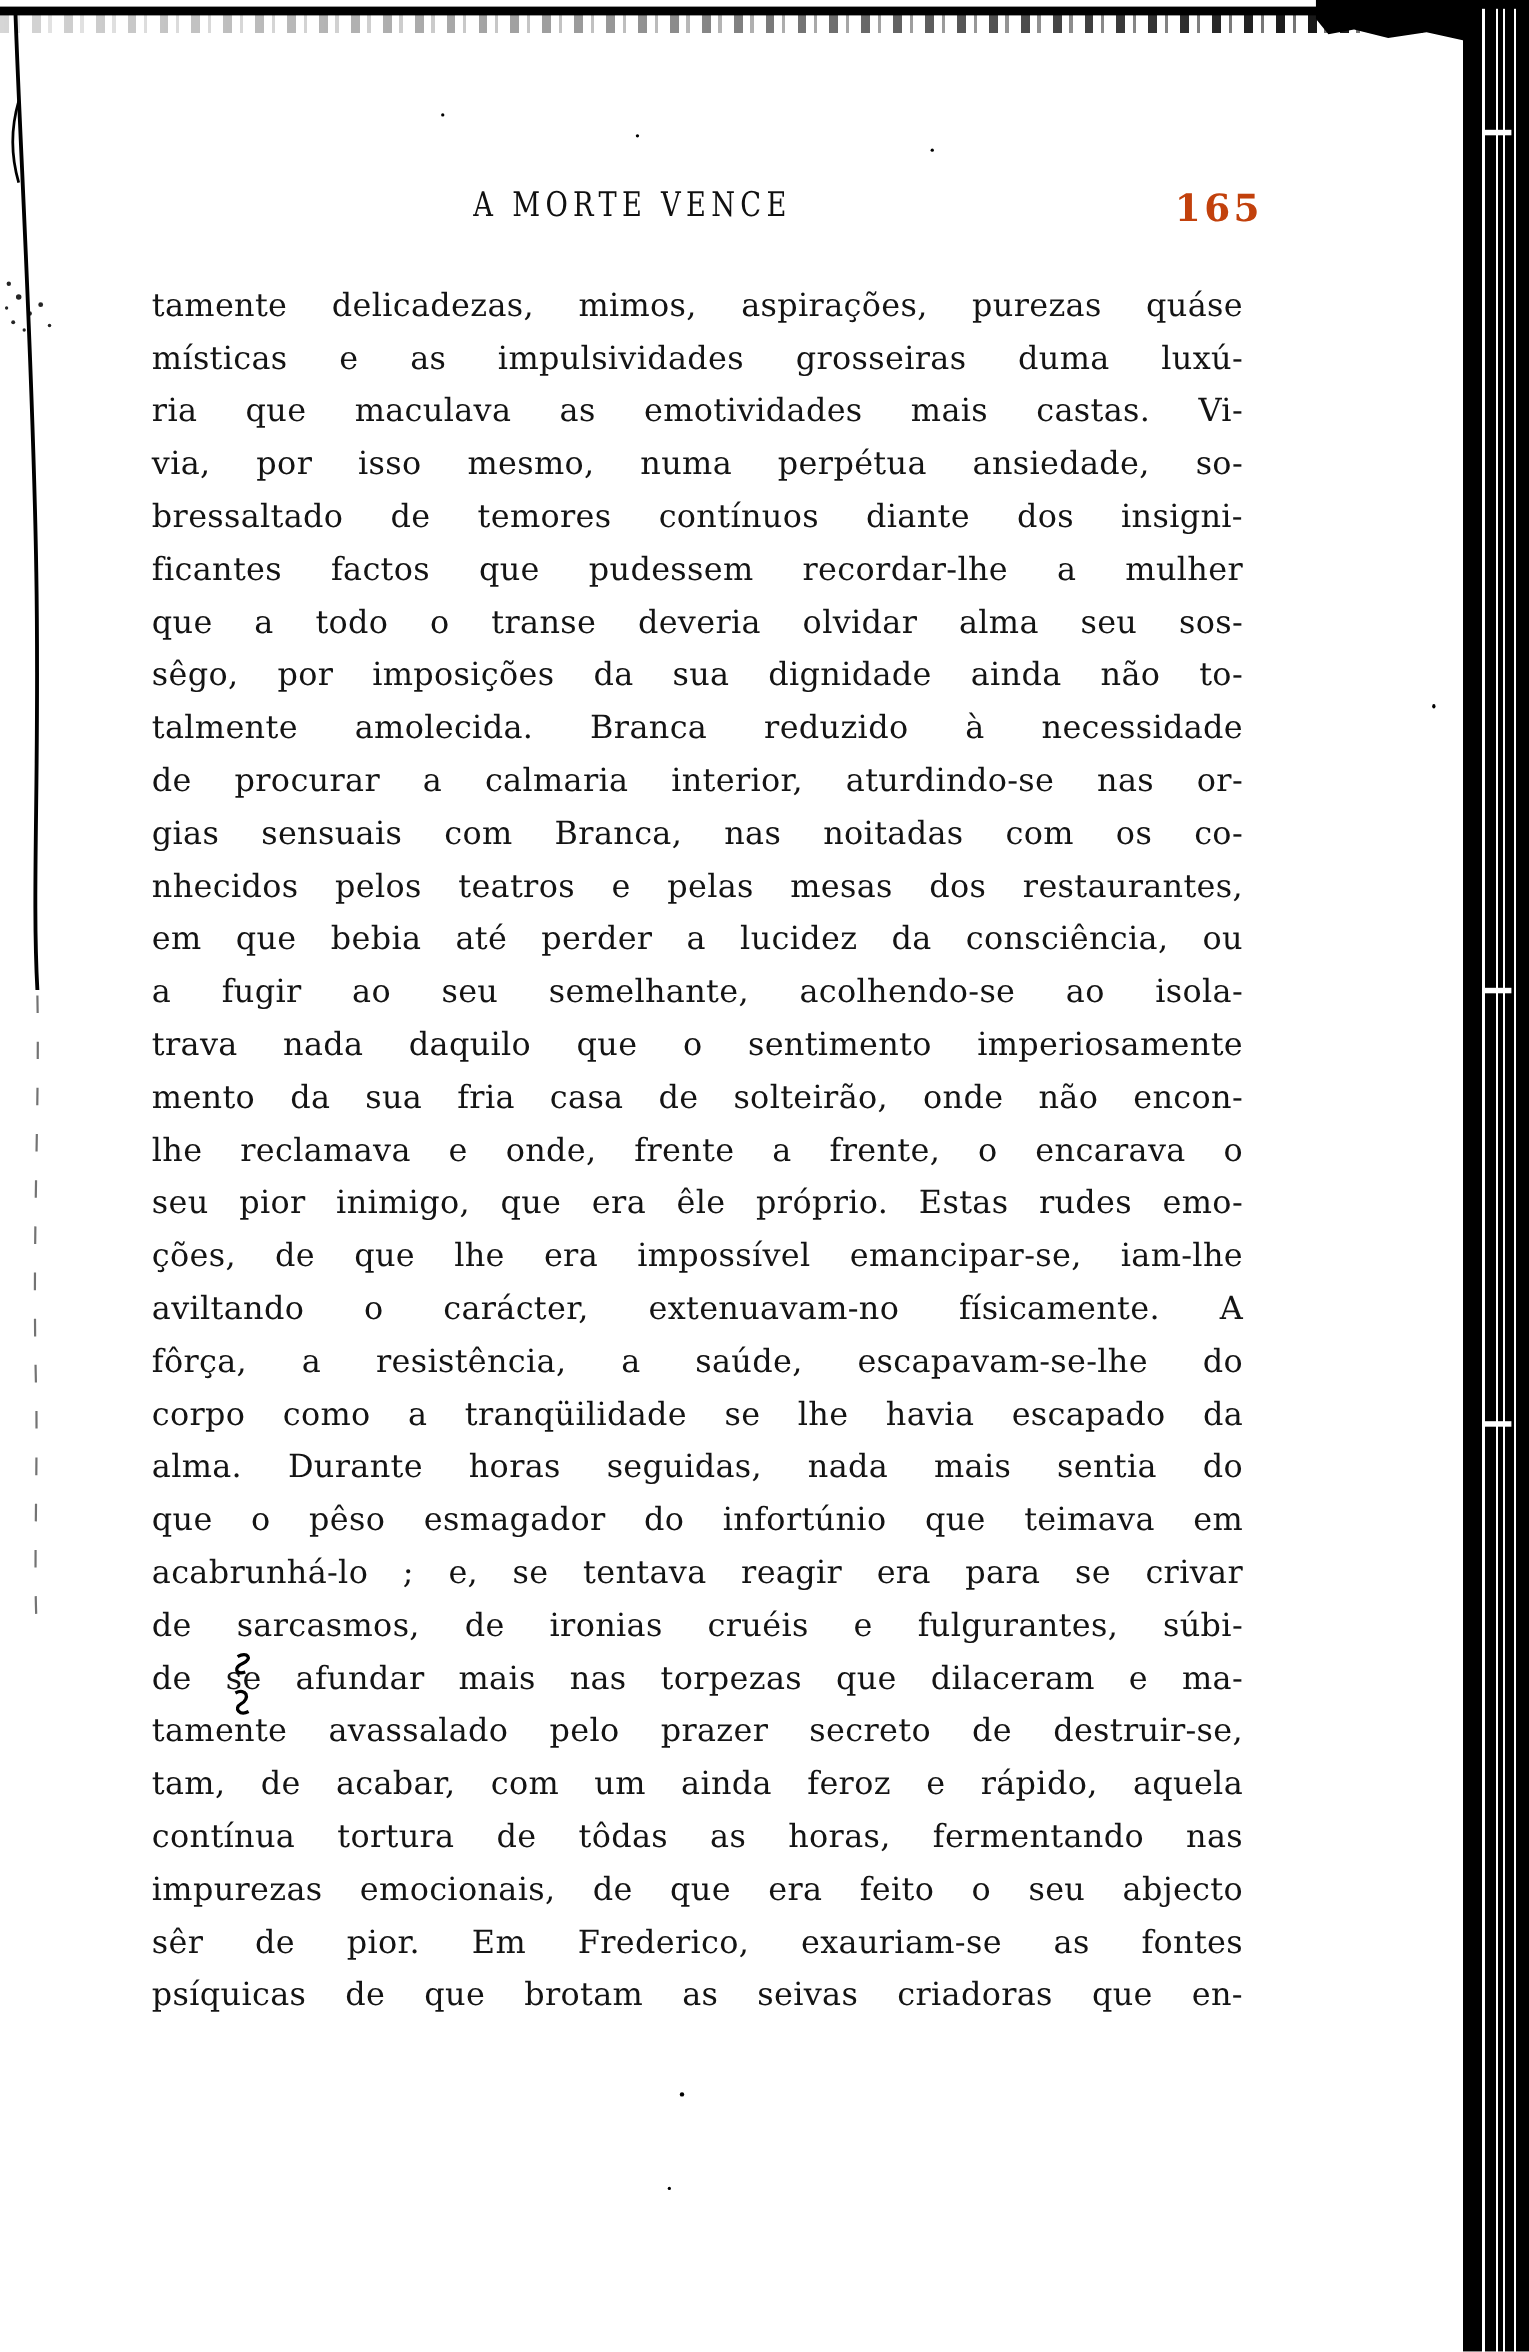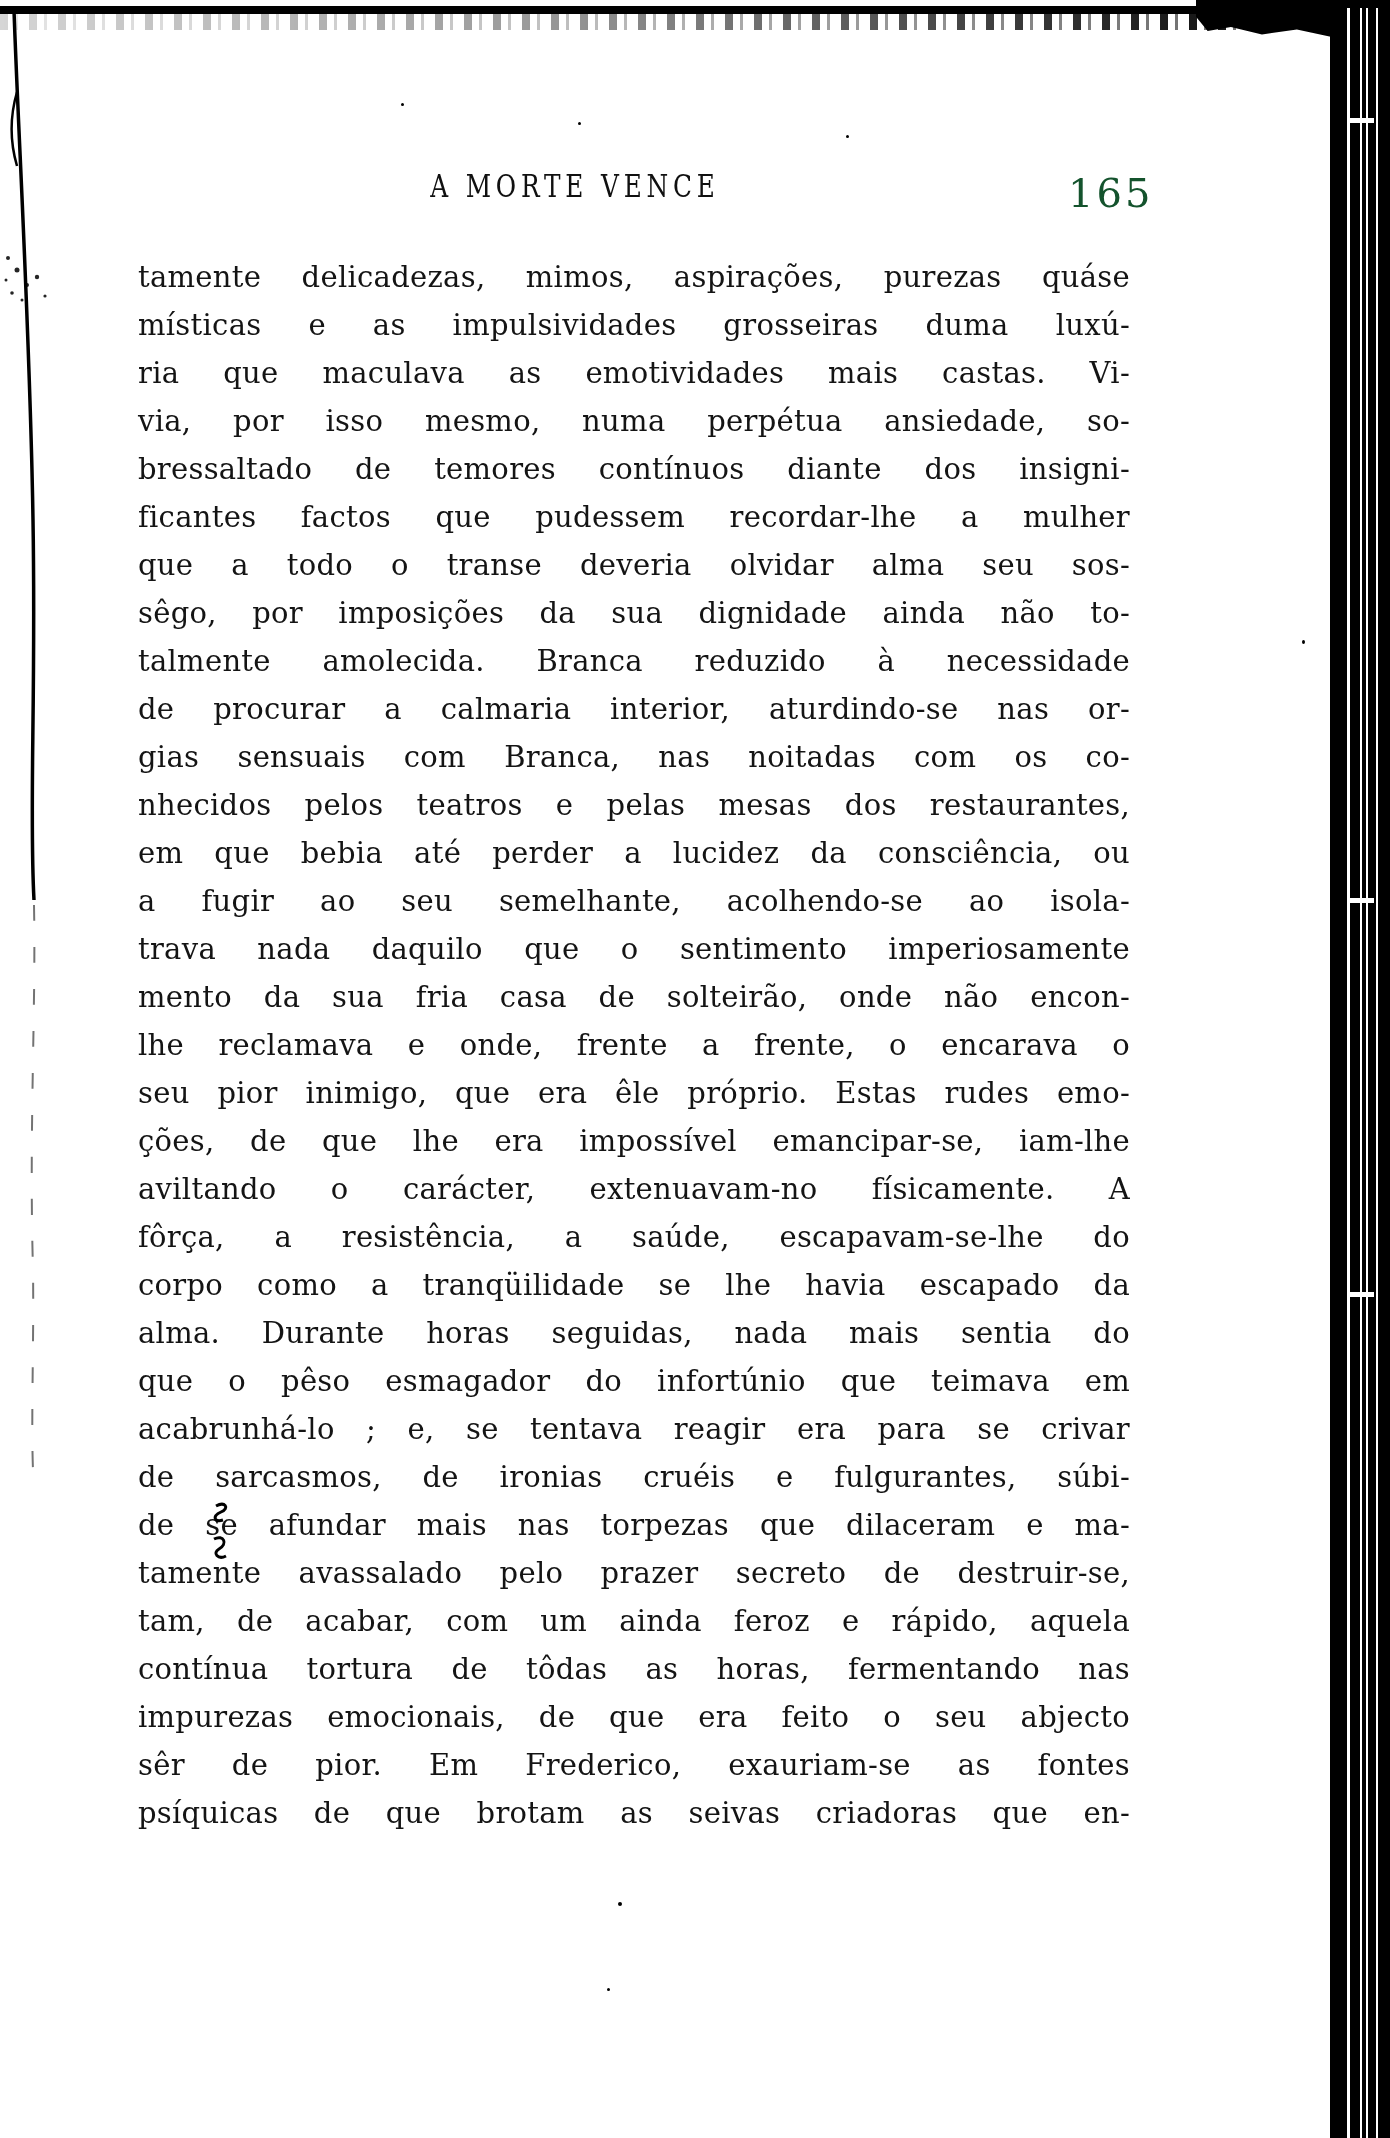--- a/index.html
+++ b/index.html
@@ -45,21 +45,21 @@
   
   .running-head{position:absolute;left:156px;top:156px;width:992px;height:44px;margin-top:12px;}
   .head-title{
     position:absolute;left:419px;top:0;
     font-size:31px;letter-spacing:6px;white-space:nowrap;
     transform:translateX(-50%) scaleX(.8);transform-origin:center;
     color:#101010;
   }
   .page-number{
     position:absolute;left:912px;top:2px;width:80px;text-align:right;
-    font-size:40px;letter-spacing:3px;color:#14532d;
+    font-size:34px;letter-spacing:3px;color:#c2410c;font-weight:bold;
   }
   
   .body-text{
     position:absolute;left:138px;top:253px;width:992px;
     font-size:29px;line-height:48px;word-spacing:2px;letter-spacing:.3px;
   }
   .line{
     text-align:justify;
     text-align-last:justify;
     white-space:normal;

